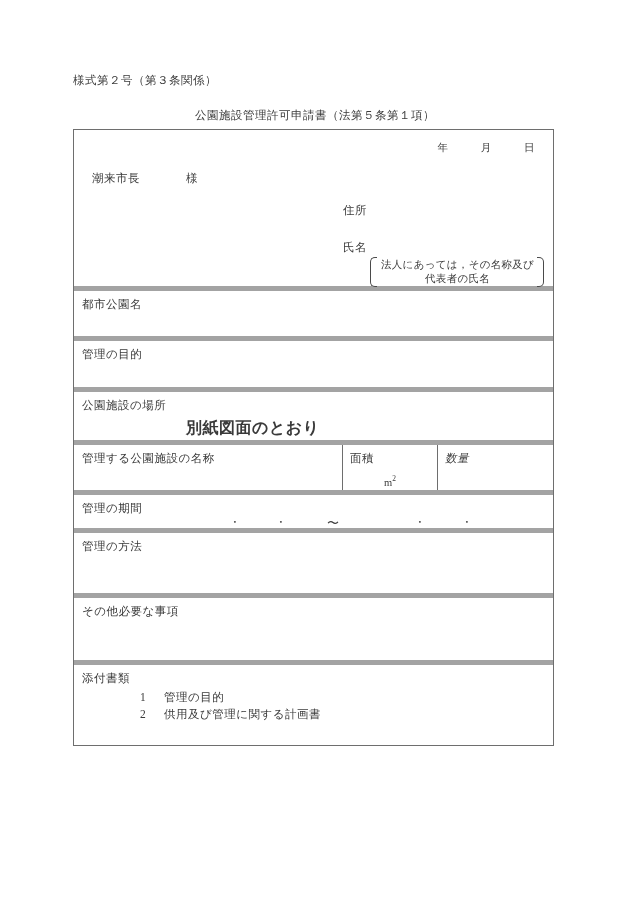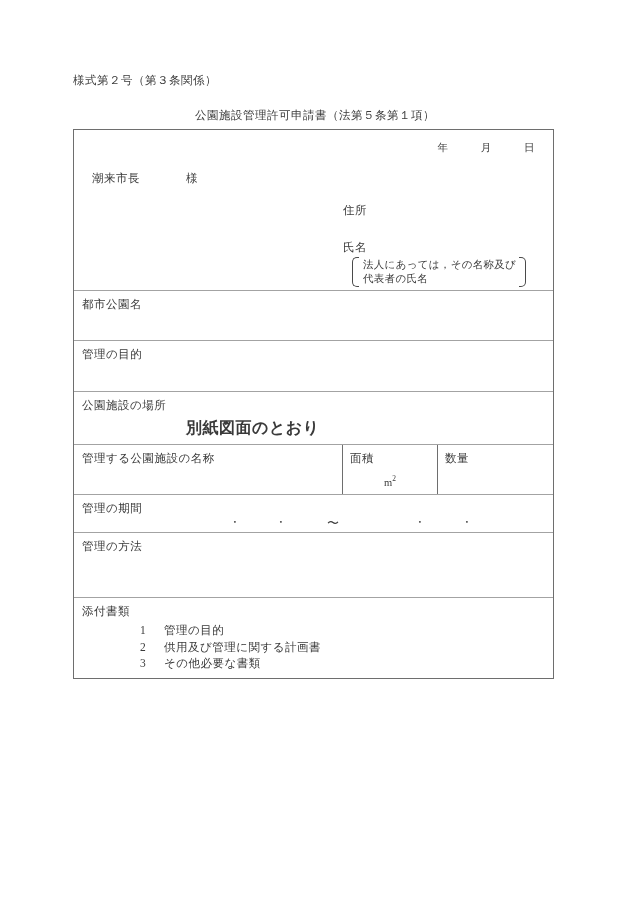--- a/index.html
+++ b/index.html
@@ -46,21 +46,21 @@
   .form-table {
     position: absolute;
     left: 73px;
     top: 129px;
     width: 481px;
     border: 1px solid #6e6e6e;
     box-sizing: border-box;
   }
   .row {
     position: relative;
-    border-bottom: 1px solid #a3a3a3;
+    border-bottom: 5px solid #a3a3a3;
     box-sizing: border-box;
   }
   .row:last-child { border-bottom: none; }
 
   .cell-label {
     position: absolute;
     left: 8px;
     top: 6px;
     font-size: 11.5px;
     letter-spacing: 0.5px;
@@ -95,27 +95,28 @@
     top: 73px;
     font-size: 11.5px;
     letter-spacing: 0.5px;
   }
   .applicant-line { white-space: nowrap; }
   .applicant-line.name { margin-top: 22px; }
 
   .corp-note {
     position: relative;
     margin-top: 2px;
-    margin-left: 9px;
+    margin-left: 27px;
     display: inline-block;
     font-size: 10.5px;
     line-height: 1.35;
     letter-spacing: 0.3px;
     padding: 1px 10px 1px 11px;
     white-space: nowrap;
+    text-align: center;
   }
   .corp-note::before,
   .corp-note::after {
     content: "";
     position: absolute;
     top: 0;
     bottom: 0;
     width: 6px;
     border-top: 1px solid #4a4a4a;
     border-bottom: 1px solid #4a4a4a;
@@ -155,21 +156,21 @@
   .col-div {
     position: absolute;
     top: 0;
     bottom: 0;
     width: 0;
     border-left: 1px solid #6e6e6e;
   }
   .col-div.d1 { left: 268px; }
   .col-div.d2 { left: 363px; }
   .cell-label.c2 { left: 276px; }
-  .cell-label.c3 { left: 371px; }
+  .cell-label.c3 { left: 371px; font-style: italic; }
   .unit {
     position: absolute;
     left: 310px;
     top: 29px;
     font-size: 10.5px;
     font-family: "Liberation Serif", serif;
     white-space: nowrap;
   }
   .unit sup { font-size: 7.5px; vertical-align: super; }
 
@@ -272,30 +273,30 @@
         <span class="pm3">〜</span>
         <span class="pm4">・</span>
         <span class="pm5">・</span>
       </div>
     </div>
 
     <div class="row row-method">
       <div class="cell-label">管理の方法</div>
     </div>
 
+    <div class="row row-other">
+      <div class="cell-label">その他必要な事項</div>
+    </div>
 
     <div class="row row-attach">
       <div class="cell-label">添付書類</div>
       <div class="attach-list">
         <div class="attach-item">
           <span class="attach-num">1</span><span>管理の目的</span>
         </div>
         <div class="attach-item">
           <span class="attach-num">2</span><span>供用及び管理に関する計画書</span>
         </div>
-        <div class="attach-item">
-          <span class="attach-num">3</span><span>その他必要な書類</span>
-        </div>
       </div>
     </div>
 
   </div>
 </div>
 
 </body></html>

